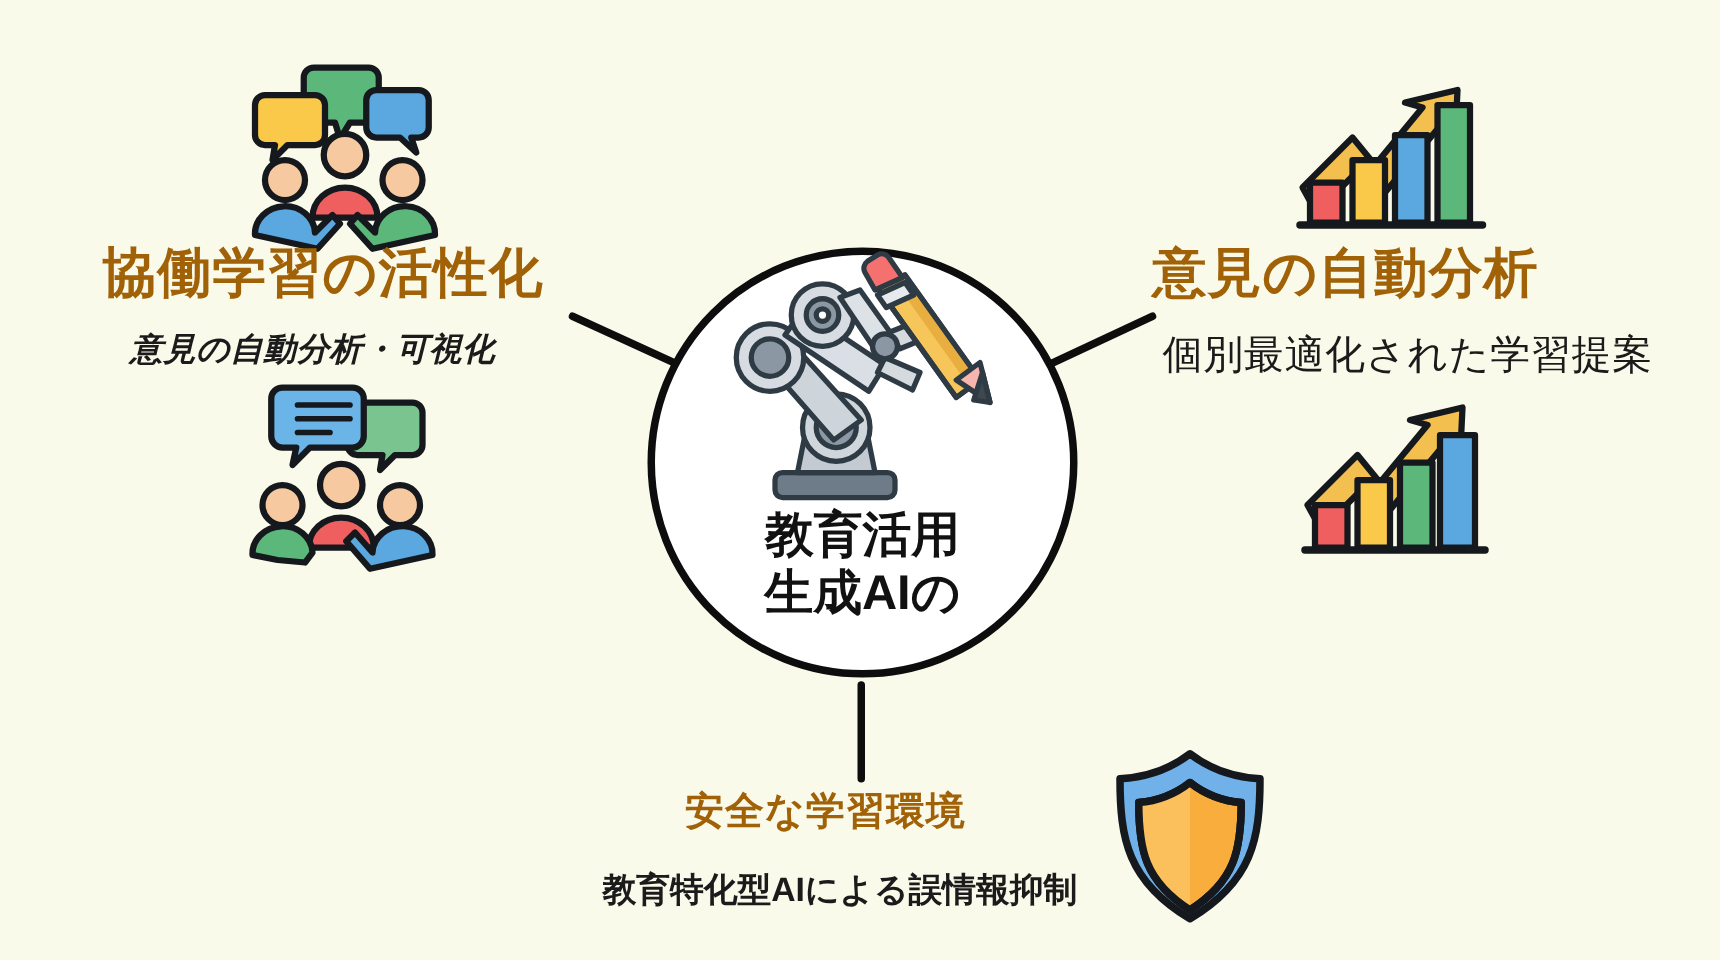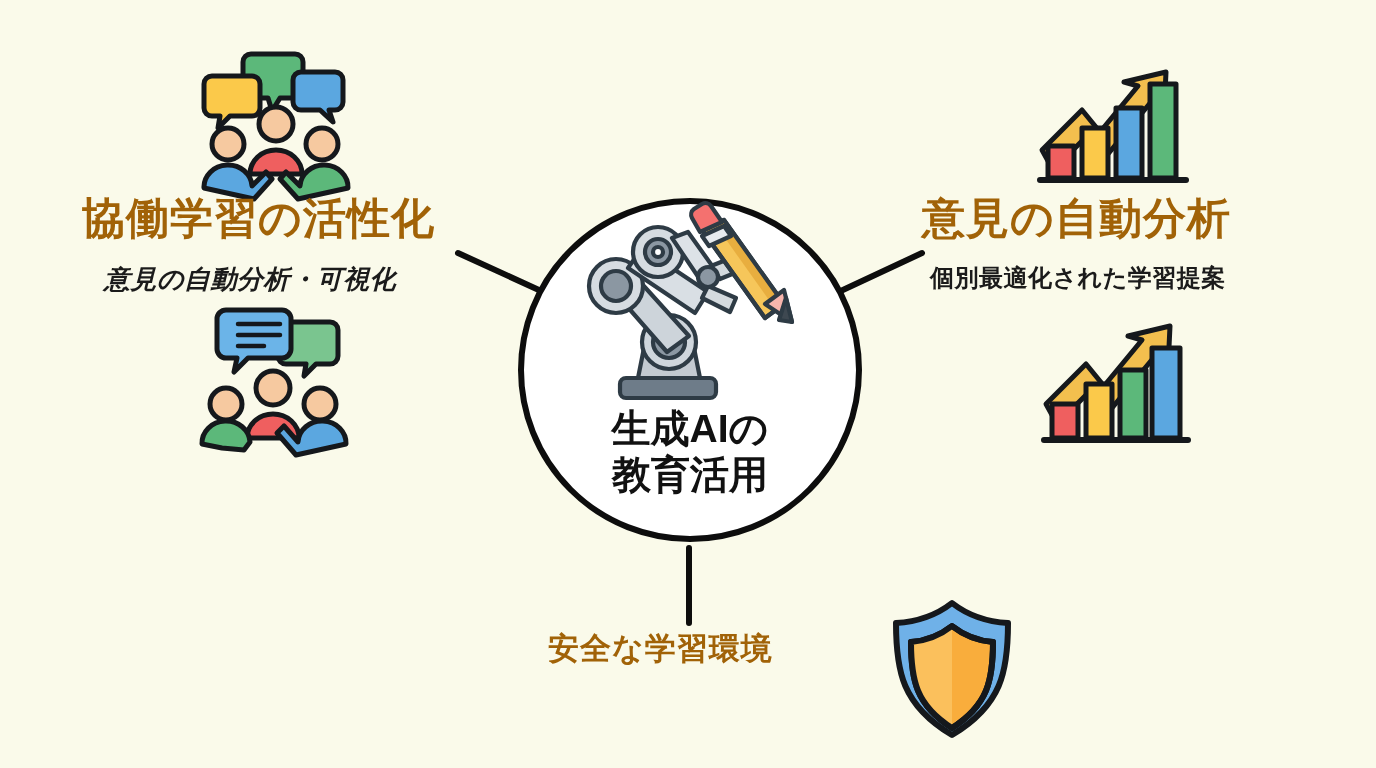--- a/index.html
+++ b/index.html
@@ -79,21 +79,21 @@
   .node-sub {
     position: absolute;
     color: #1b1b1b;
     white-space: nowrap;
   }
 
   #node-left-title  { left: 82px;  top: 190px; font-size: 43px; letter-spacing: 1px; }
   #node-left-sub    { left: 104px; top: 262px; font-size: 26px; font-weight: 600; letter-spacing: 0.5px; font-style: italic; }
 
   #node-right-title { left: 922px; top: 190px; font-size: 43px; letter-spacing: 1px; }
-  #node-right-sub   { left: 930px; top: 262px; font-size: 24px; font-weight: 700; letter-spacing: 0.5px; }
+  #node-right-sub   { left: 930px; top: 262px; font-size: 32px; font-weight: 400; letter-spacing: 0.5px; }
 
   #node-bottom-title { left: 548px; top: 628px; font-size: 31px; letter-spacing: 1px; }
   #node-bottom-sub   { left: 482px; top: 694px; font-size: 27px; font-weight: bold; letter-spacing: 0px; }
 
   
   #icon-collab-1 { left: 196px;  top: 42px;  width: 160px; height: 146px; }
   #icon-collab-2 { left: 200px;  top: 302px; width: 152px; height: 142px; }
   #icon-chart-1  { left: 1034px; top: 42px;  width: 158px; height: 146px; }
   #icon-chart-2  { left: 1040px; top: 302px; width: 152px; height: 146px; }
   #icon-shield   { left: 886px;  top: 598px; width: 132px; height: 142px; }
@@ -151,22 +151,22 @@
         <path d="M120 12 l22 -10 l-11 -16 a7 7 0 0 0 -9 -2 l-8 5 a7 7 0 0 0 -2 9 z" fill="#f4716f"></path>
 
         <path d="M129 26 l22 -10 l-7 -10 l-22 10 z" fill="#e6eaee"></path>
 
         <path d="M185 84 l19 -14 l8 32 z" fill="#f7b5ad"></path>
         <path d="M199 100 l13 2 l-6 -24 z" fill="#3e4851"></path>
       </g>
     </svg>
 
     <div id="hub-text">
+      <span class="l">教育活用</span>
       <span class="l">生成AIの</span>
-      <span class="l">教育活用</span>
     </div>
   </div>
 
   <svg class="abs" id="icon-collab-1" viewBox="0 0 160 146" aria-hidden="true">
     <g stroke="#15181c" stroke-width="5" stroke-linejoin="round">
 
       <path d="M55 12 h44 a8 8 0 0 1 8 8 v28 a8 8 0 0 1 -8 8 h-15 l-8 13 l-4 -13 h-17 a8 8 0 0 1 -8 -8 v-28 a8 8 0 0 1 8 -8 z" fill="#5cb87a"></path>
 
       <path d="M105 30 h34 a8 8 0 0 1 8 8 v22 a8 8 0 0 1 -8 8 h-6 l4 12 l-13 -12 h-19 a8 8 0 0 1 -8 -8 v-22 a8 8 0 0 1 8 -8 z" fill="#5ba7e0"></path>
 
@@ -240,14 +240,15 @@
   <svg class="abs" id="icon-shield" viewBox="0 0 132 142" aria-hidden="true">
     <g stroke="#15181c" stroke-width="6" stroke-linejoin="round">
       <path d="M66 5 C48 19 28 24 10 25 c0 48 6 82 56 112 c50 -30 56 -64 56 -112 c-18 -1 -38 -6 -56 -20 z" fill="#6fb1e8"></path>
       <path d="M66 28 C52 39 38 43 25 44 c0 38 5 63 41 86 c36 -23 41 -48 41 -86 c-13 -1 -27 -5 -41 -16 z" fill="#f9ad3c"></path>
       <path d="M66 28 C52 39 38 43 25 44 c0 38 5 63 41 86 z" fill="#fbc05c" stroke="none"></path>
       <path d="M66 28 C52 39 38 43 25 44 c0 38 5 63 41 86 c36 -23 41 -48 41 -86 c-13 -1 -27 -5 -41 -16 z" fill="none"></path>
     </g>
   </svg>
 
   <div class="node-title" id="node-bottom-title">安全な学習環境</div>
+  <div class="node-sub" id="node-bottom-sub">教育特化型AIによる誤情報抑制</div>
 
 </div>
 
 </body></html>

